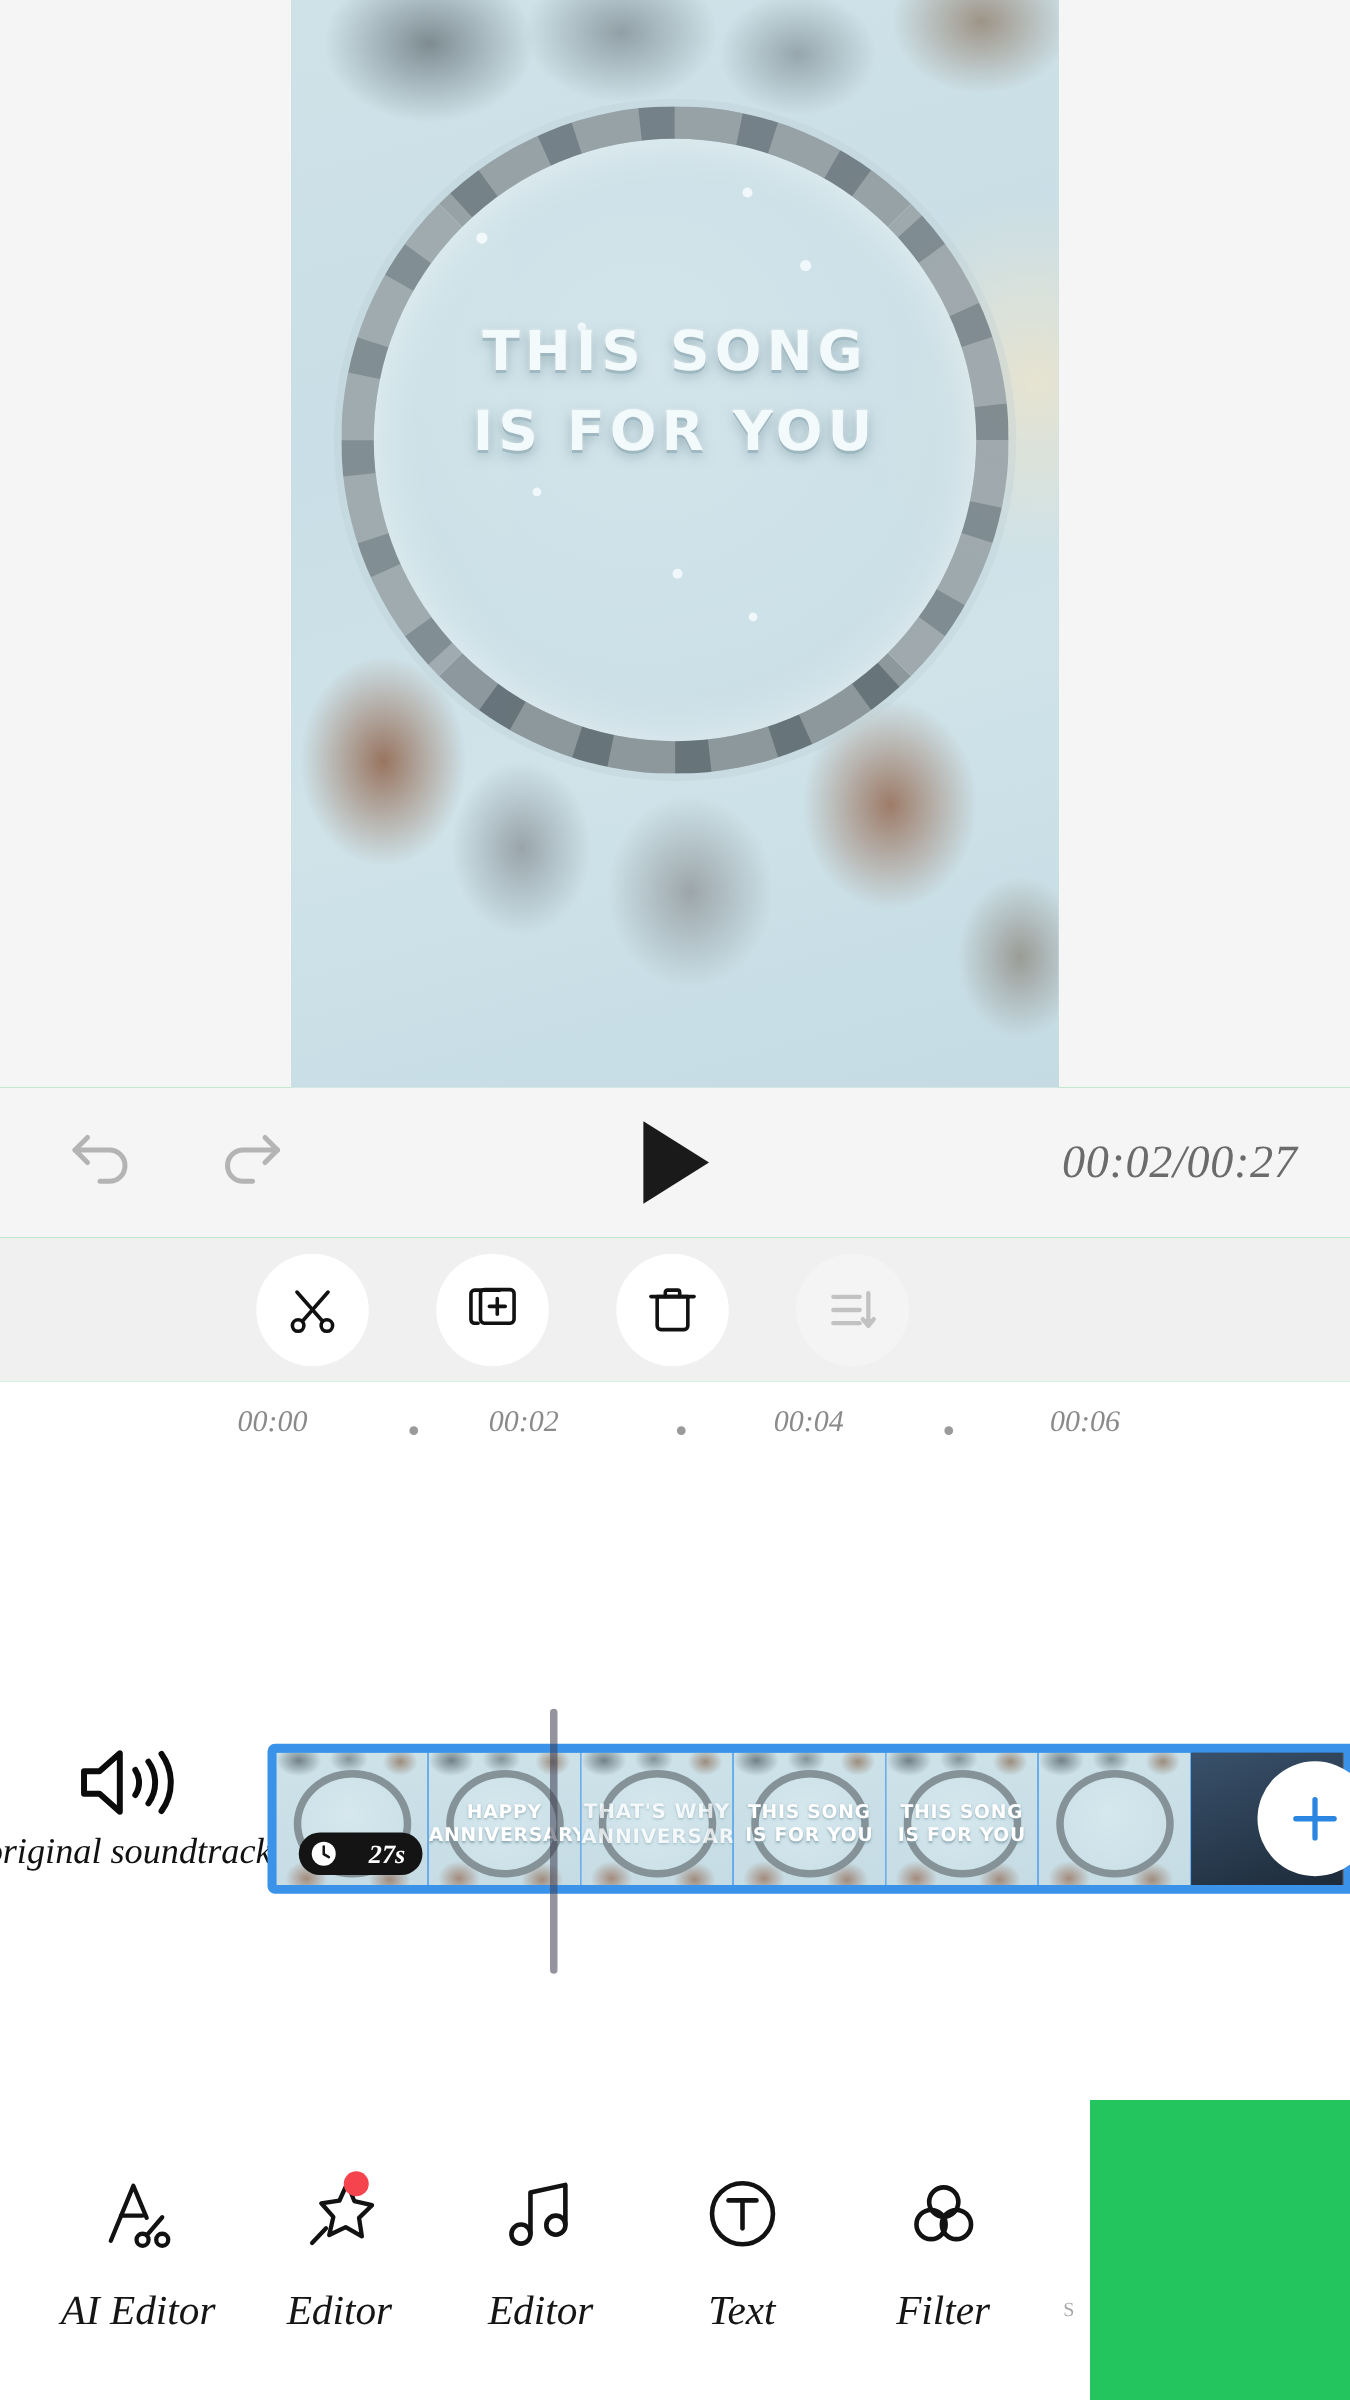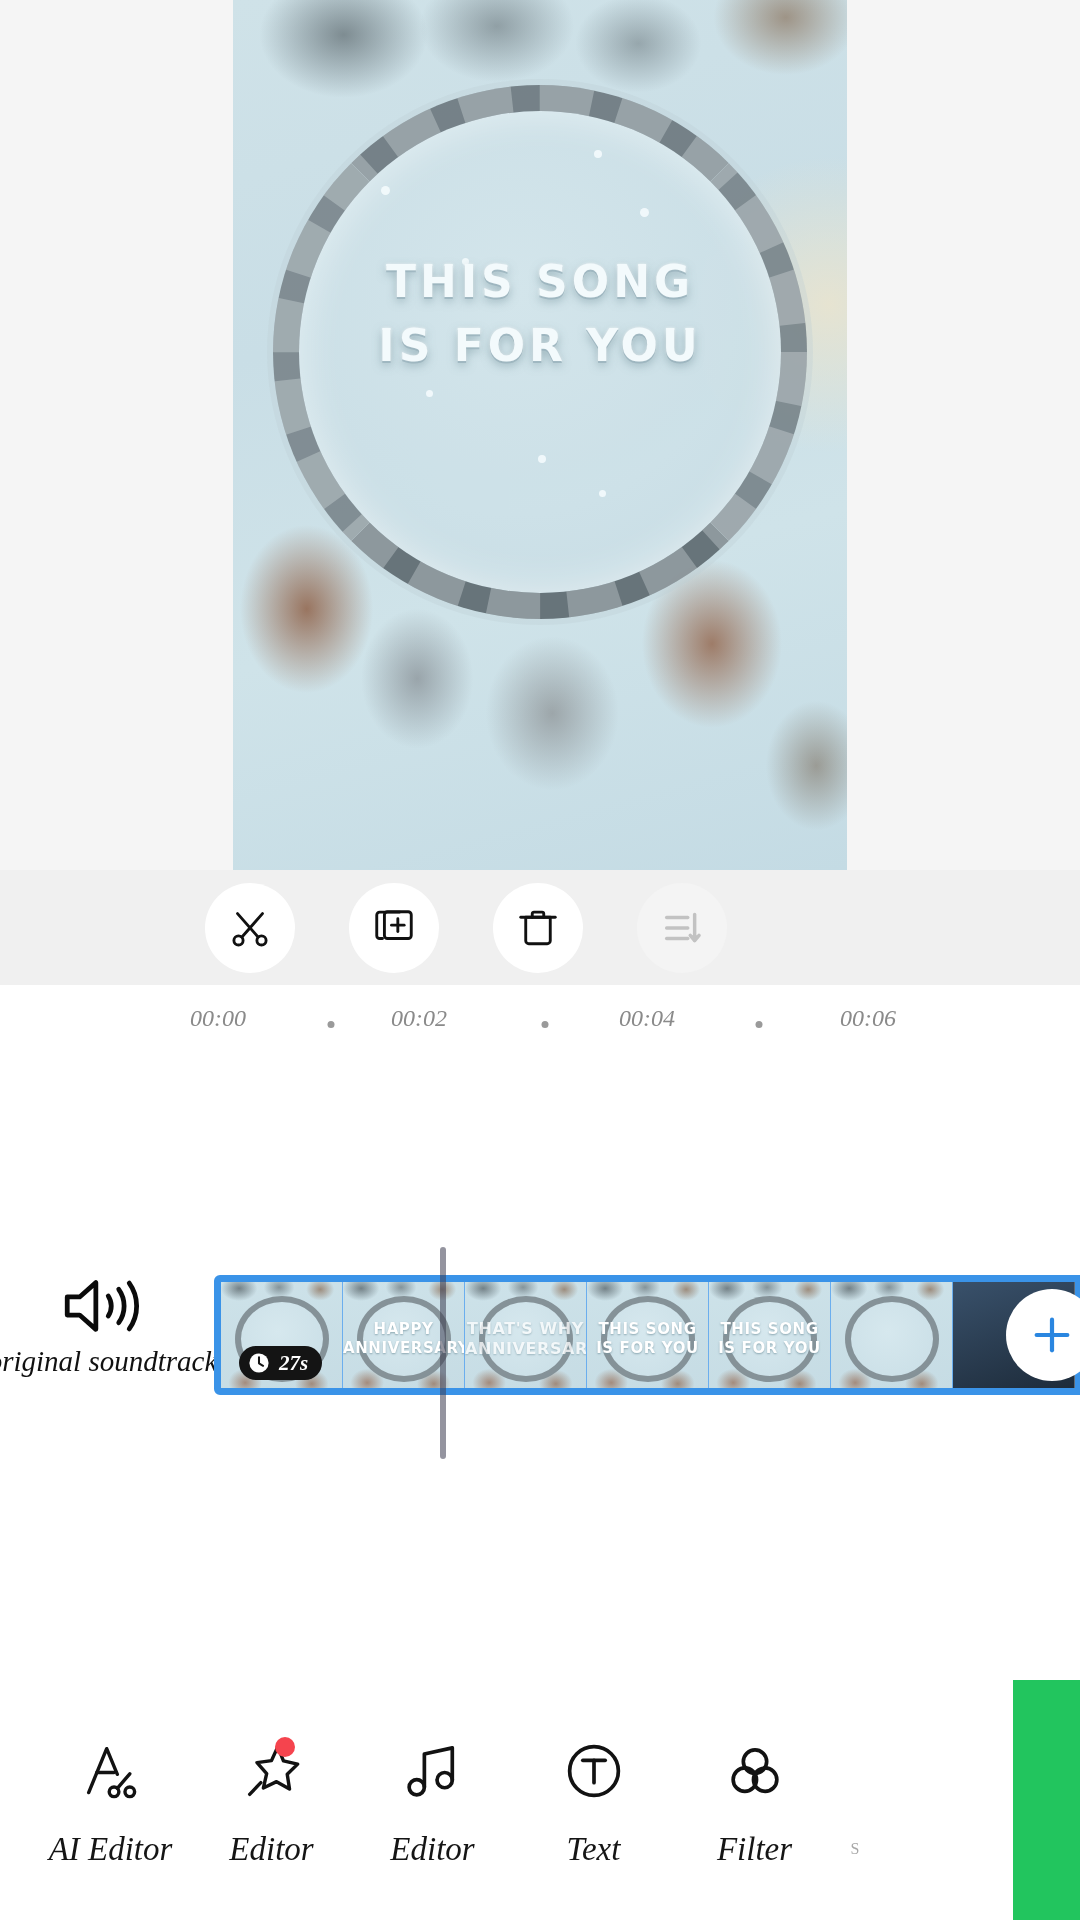--- a/index.html
+++ b/index.html
@@ -251,21 +251,21 @@
 
   .dur-badge {
     position: absolute;
     left: 18px; bottom: 8px;
     height: 34px;
     padding: 0 14px 0 8px;
     border-radius: 17px;
     background: #141414;
     display: flex;
     align-items: center;
-    gap: 8px;
+    gap: 24px;
     z-index: 6;
   }
   .dur-badge .txt {
     color: #fff;
     font-style: italic;
     font-weight: 700;
     font-size: 21px;
   }
 
   .add-clip-btn {
@@ -289,21 +289,21 @@
     width: 6px;
     height: 212px;
     background: rgba(60,60,80,.55);
     z-index: 9;
     border-radius: 3px;
     cursor: ew-resize;
   }
 
   
   .bottom-nav {
-    width: 1013px;
+    width: 872px;
     height: 240px;
     background: #ffffff;
     display: flex;
     align-items: center;
     padding-left: 30px;
     overflow: hidden;
   }
   .nav-item {
     position: relative;
     width: 161px;
@@ -350,20 +350,42 @@
       <div class="speck" style="left:305px;top:455px;width:8px;height:8px;"></div>
       <div class="speck" style="left:366px;top:490px;width:7px;height:7px;"></div>
       <div class="speck" style="left:193px;top:390px;width:7px;height:7px;"></div>
       <div class="overlay-text">
         <span>THIS SONG</span>
         <span class="l2">IS FOR YOU</span>
       </div>
     </div>
   </div>
 
+  <div class="transport">
+    <div class="undo-redo">
+      <div class="tbtn">
+        <svg width="60" height="60" viewBox="0 0 24 24" fill="none" stroke="#b4b4b4" stroke-width="1.6" stroke-linecap="round" stroke-linejoin="round">
+          <path d="M4 8h11a5 5 0 0 1 0 10h-3"></path>
+            <polyline points="8,4 4,8 8,12"></polyline>
+        </svg>
+      </div>
+      <div class="tbtn">
+        <svg width="60" height="60" viewBox="0 0 24 24" fill="none" stroke="#b4b4b4" stroke-width="1.6" stroke-linecap="round" stroke-linejoin="round">
+          <path d="M20 8H9a5 5 0 0 0 0 10h3"></path>
+            <polyline points="16,4 20,8 16,12"></polyline>
+        </svg>
+      </div>
+    </div>
+    <div class="play-btn">
+      <svg width="60" height="70" viewBox="0 0 30 36">
+        <polygon points="2,1 29,18 2,35" fill="#1a1a1a"></polygon>
+      </svg>
+    </div>
+    <div class="timecode">00:02/00:27</div>
+  </div>
 
   <div class="clip-toolbar">
     <button class="round-btn">
       <svg width="46" height="46" viewBox="0 0 24 24" fill="none" stroke="#111" stroke-width="1.5" stroke-linecap="round" stroke-linejoin="round">
         <circle cx="6" cy="18.5" r="2.4"></circle>
           <circle cx="18" cy="18.5" r="2.4"></circle>
         <line x1="7.7" y1="16.8" x2="18.5" y2="4.5"></line>
           <line x1="16.3" y1="16.8" x2="5.5" y2="4.5"></line>
       </svg>
     </button>

